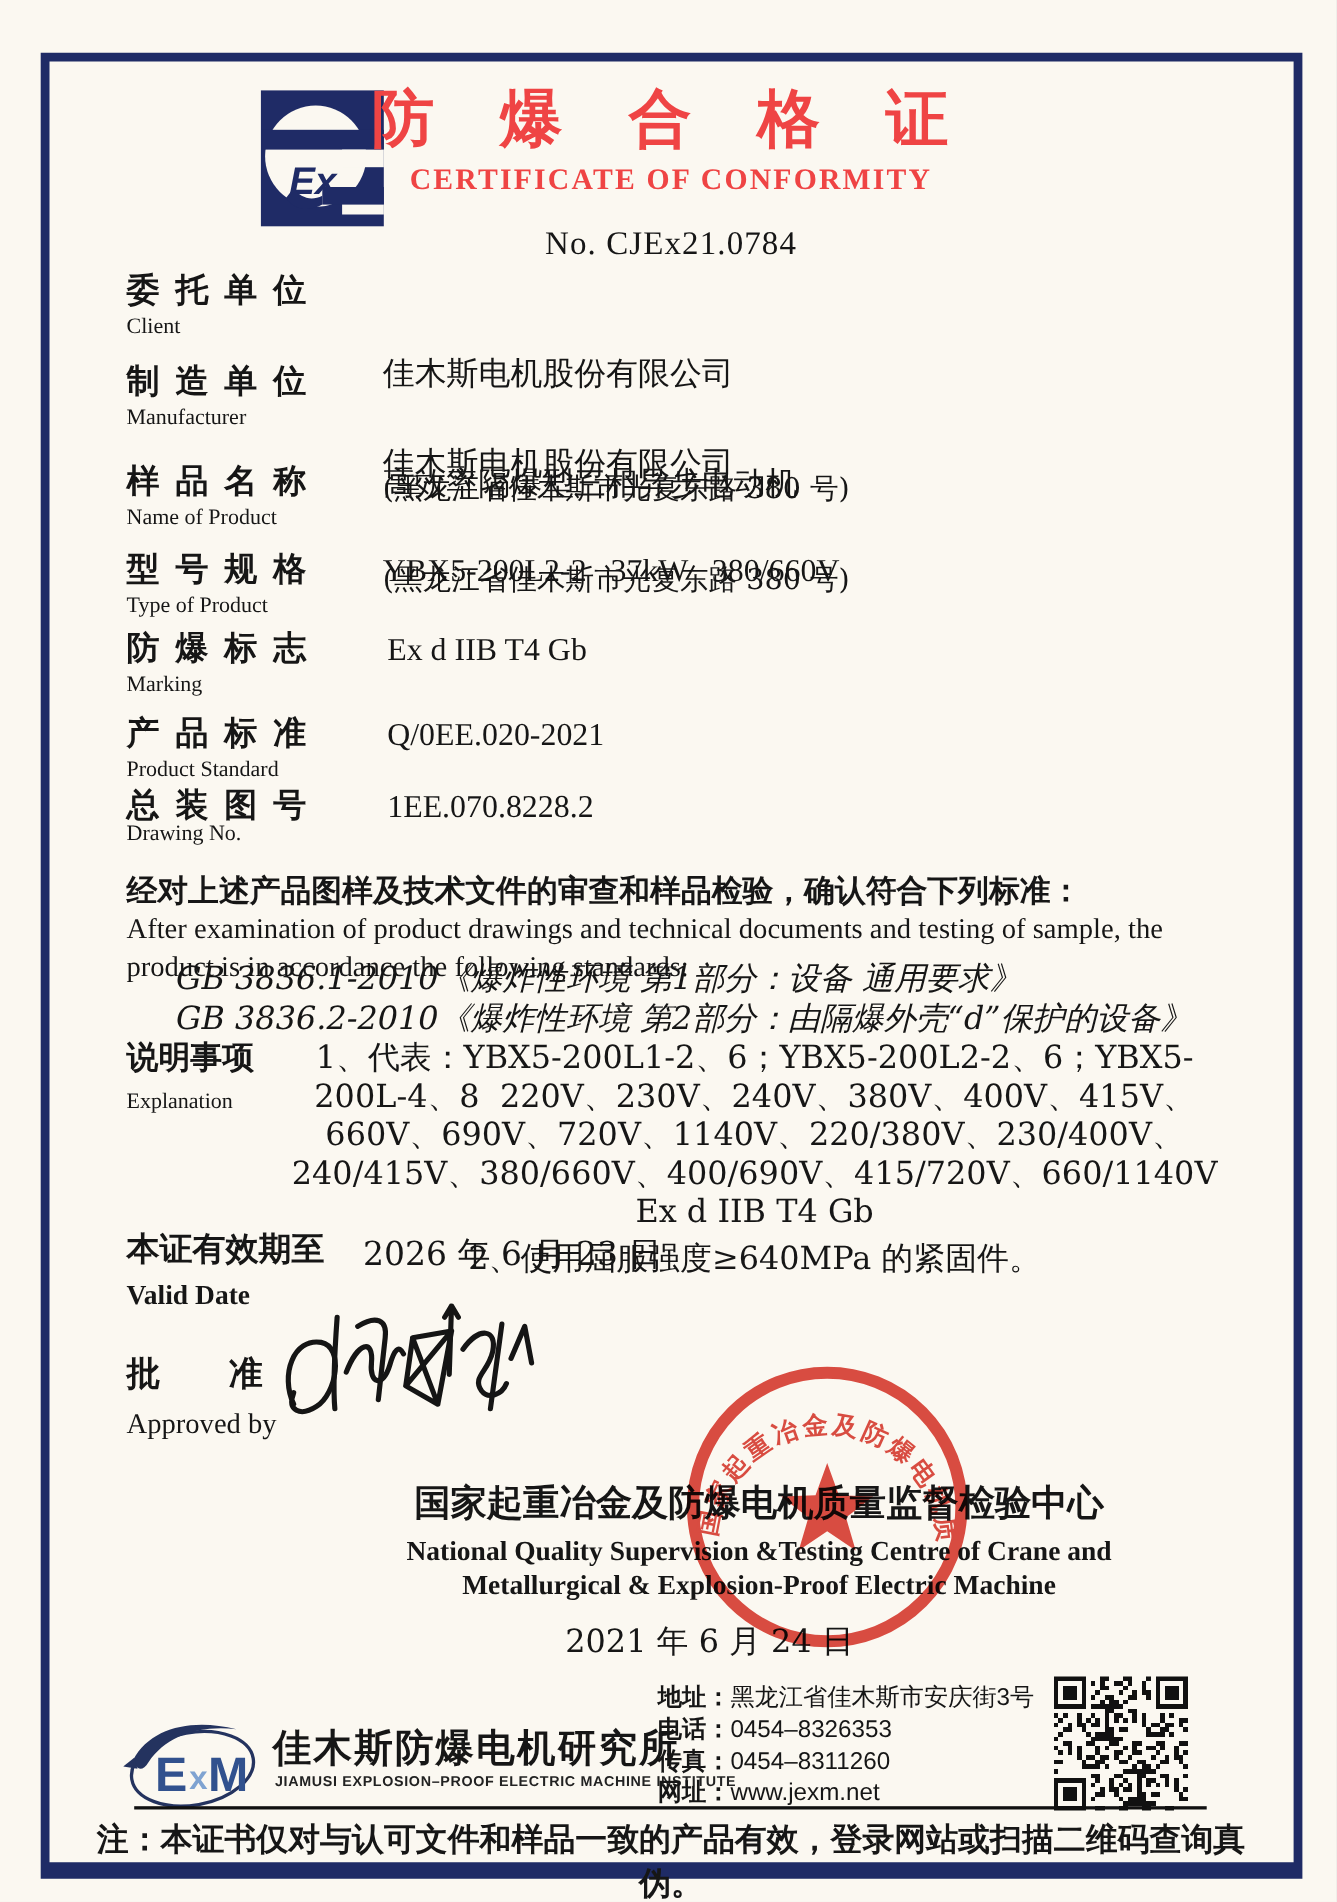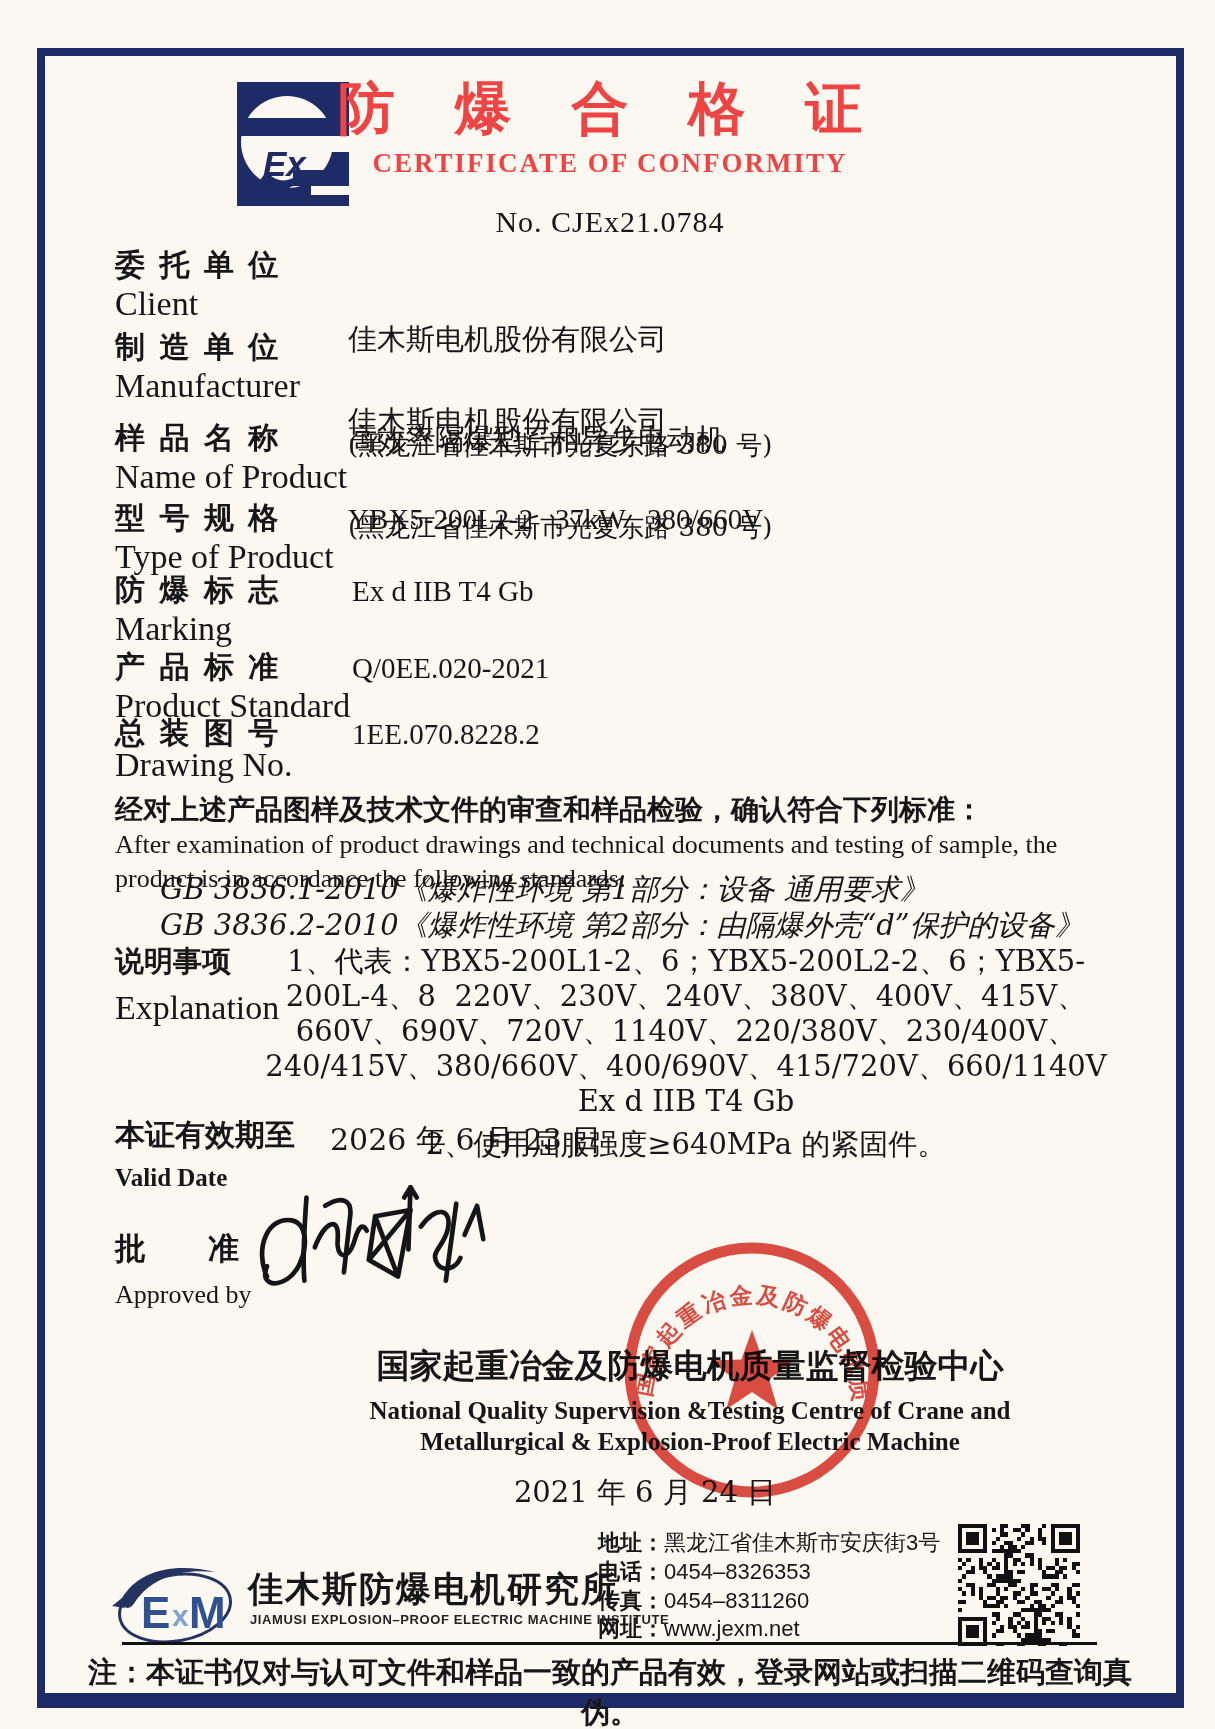--- a/index.html
+++ b/index.html
@@ -9,21 +9,21 @@
   #frame{position:absolute;left:37px;top:48px;right:31px;bottom:21px;
          border:8px solid #1f2b66;border-bottom-width:15px;pointer-events:none;}
   .navy{color:#ef4444;}
   .cjk-b{font-family:"DejaVu Sans","Liberation Sans",sans-serif;font-weight:bold;}
   .cjk{font-family:"DejaVu Serif","Liberation Serif",serif;}
   .lat{font-family:"Liberation Serif",serif;}
   .title-cn{font-size:57px;letter-spacing:20px;line-height:1;}
   .title-en{font-size:27px;font-weight:bold;letter-spacing:2px;}
   .cert-no{font-size:30px;letter-spacing:1px;}
   .f-label{font-size:30px;letter-spacing:2px;line-height:1;}
-  .f-sub{font-size:34px;line-height:1;}
+  .f-sub{font-size:20px;line-height:1;}
   .f-value{font-size:29px;line-height:1.25;white-space:pre-wrap;}
   .stmt-cn{font-size:28px;line-height:1.2;}
   .stmt-en{font-size:26px;line-height:1.3;}
   .gb{font-size:29px;font-style:italic;}
   .expl{font-size:29px;line-height:35px;white-space:pre-wrap;text-align:center;}
   .center{text-align:center;}
   .issuer-cn{font-size:33px;}
   .issuer-en{font-size:25px;font-weight:bold;line-height:1.25;}
   .issuer-date{font-size:29px;}
   .inst-cn{font-size:35px;letter-spacing:2px;}

